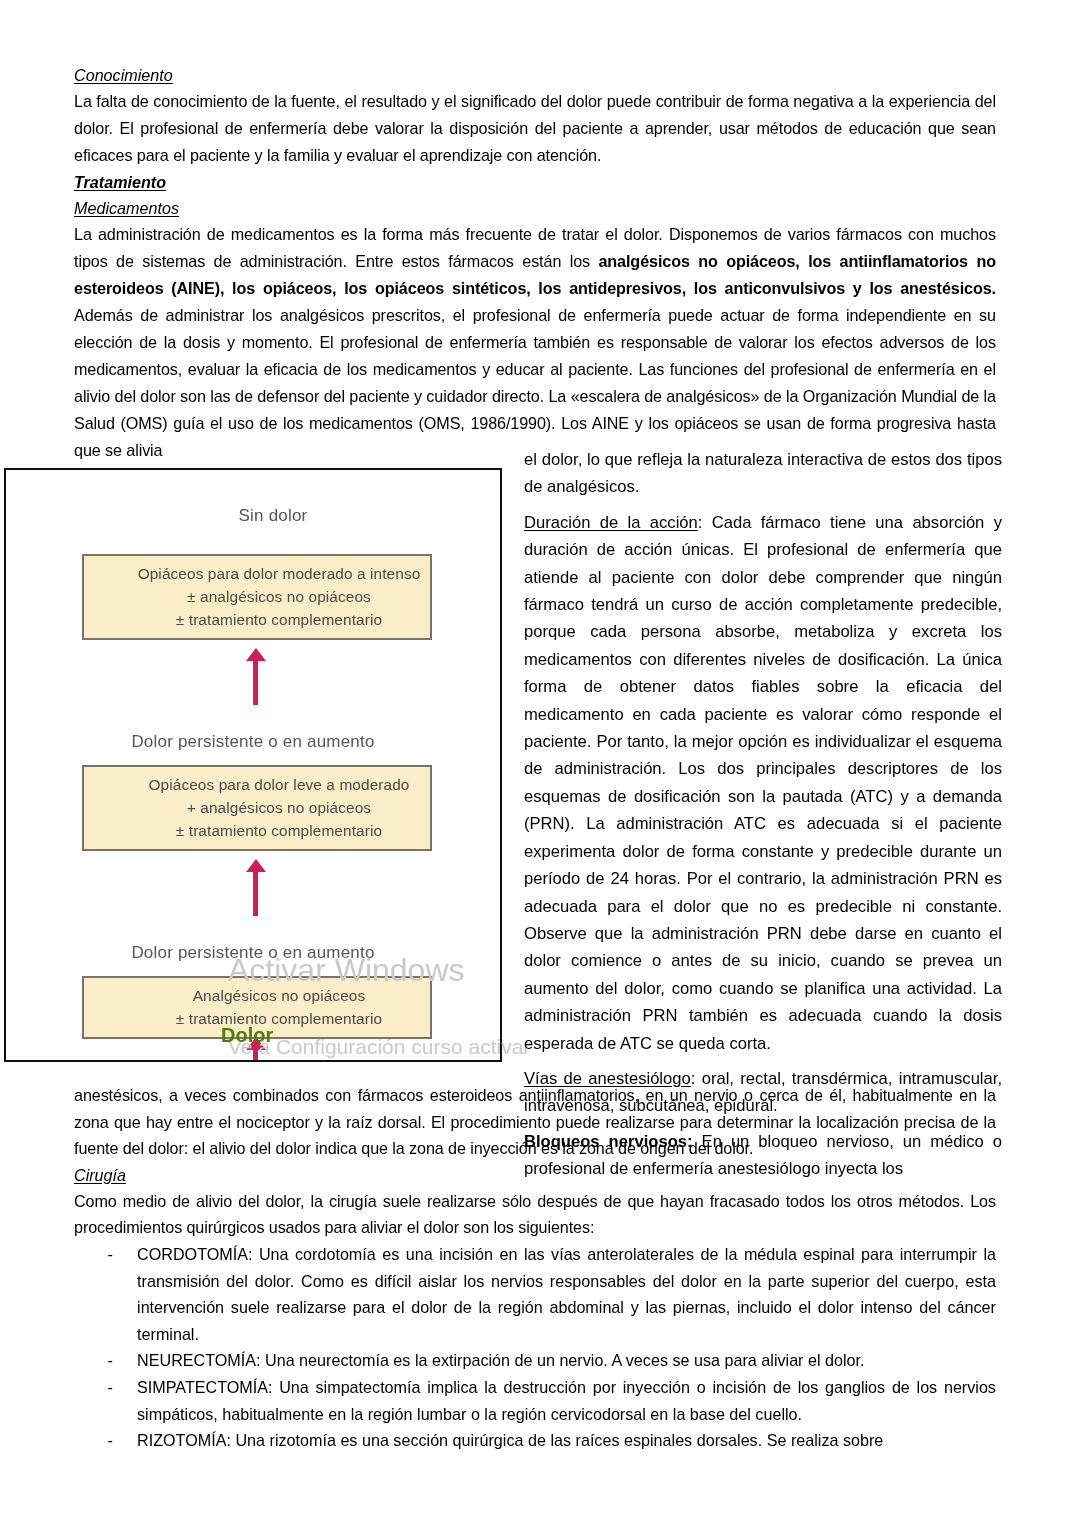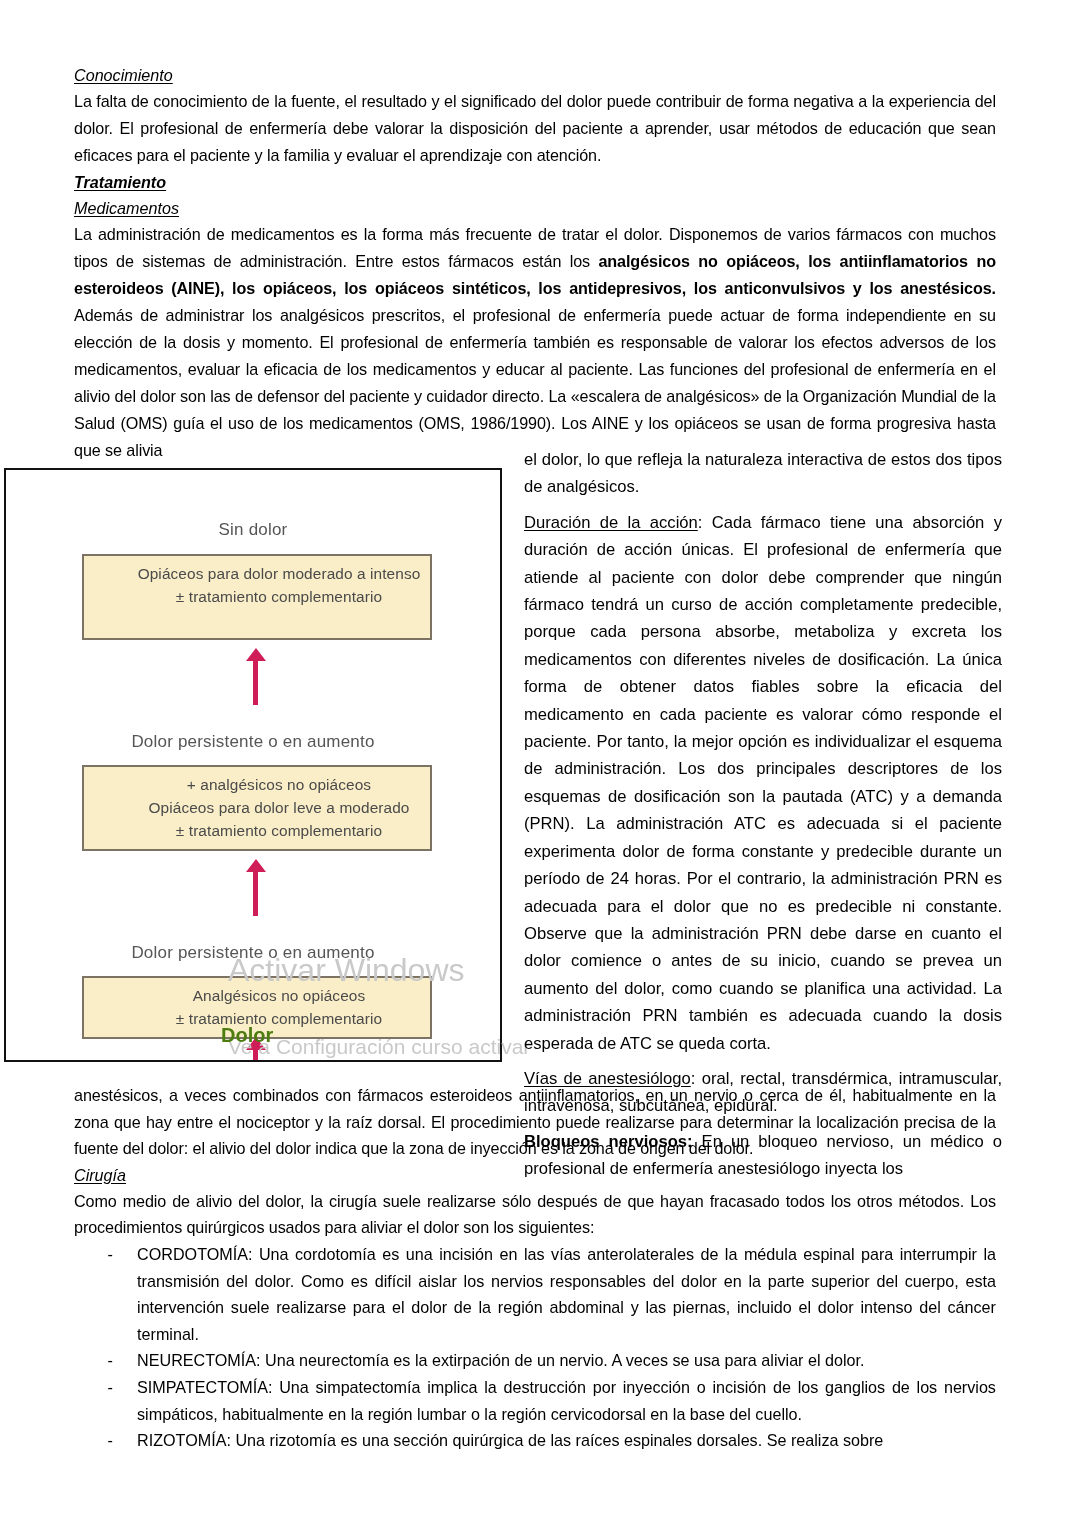--- a/index.html
+++ b/index.html
@@ -198,34 +198,35 @@
     <div class="hdr bold">Tratamiento</div>
 
     <div class="hdr">Medicamentos</div>
 
     <p class="body"><span>La administración de medicamentos es la forma más frecuente de tratar el dolor. Disponemos de varios fármacos con muchos tipos de sistemas de administración. Entre estos fármacos están los </span><b>analgésicos no opiáceos, los antiinflamatorios no esteroideos (AINE), los opiáceos, los opiáceos sintéticos, los antidepresivos, los anticonvulsivos y los anestésicos.</b><span> Además de administrar los analgésicos prescritos, el profesional de enfermería puede actuar de forma independiente en su elección de la dosis y momento. El profesional de enfermería también es responsable de valorar los efectos adversos de los medicamentos, evaluar la eficacia de los medicamentos y educar al paciente. Las funciones del profesional de enfermería en el alivio del dolor son las de defensor del paciente y cuidador directo. La «escalera de analgésicos» de la Organización Mundial de la Salud (OMS) guía el uso de los medicamentos (OMS, 1986/1990). Los AINE y los opiáceos se usan de forma progresiva hasta que se alivia</span></p>
   </div>
 
   <div class="figure">
     <div class="fig-inner">
 
-      <div class="fig-label" style="top:50px;">Sin dolor</div>
+      <div class="fig-label" style="top:36px;padding-left:20px;">Sin dolor</div>
 
       <div class="step-box" style="top:84px; height:86px;">
         <span class="line">Opiáceos para dolor moderado a intenso</span>
+        <span class="line">± analgésicos no opiáceos</span>
         <span class="line">± tratamiento complementario</span>
       </div>
 
       <div class="arrow" style="top:189px; height:46px;"></div>
 
       <div class="fig-label" style="top:262px;">Dolor persistente o en aumento</div>
 
       <div class="step-box" style="top:295px; height:86px;">
+        <span class="line">Opiáceos para dolor leve a moderado</span>
         <span class="line">+ analgésicos no opiáceos</span>
-        <span class="line">Opiáceos para dolor leve a moderado</span>
         <span class="line">± tratamiento complementario</span>
       </div>
 
       <div class="arrow" style="top:400px; height:46px;"></div>
 
       <div class="fig-label" style="top:473px;">Dolor persistente o en aumento</div>
 
       <div class="step-box" style="top:506px; height:63px;">
         <span class="line">Analgésicos no opiáceos</span>
         <span class="line">± tratamiento complementario</span>

